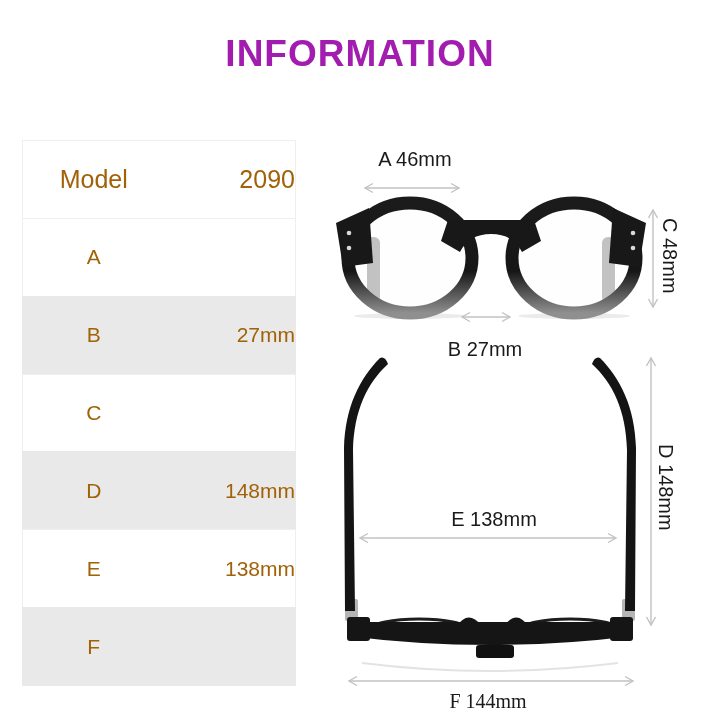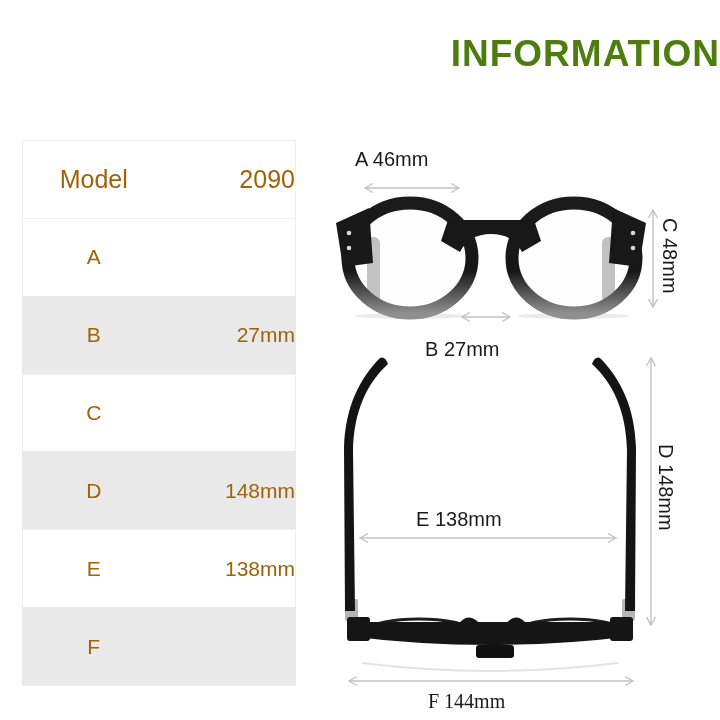--- a/index.html
+++ b/index.html
@@ -6,23 +6,23 @@
   html,body { width:720px; height:720px; }
   body {
     position:relative;
     width:720px; height:720px;
     background:#ffffff;
     font-family:"Liberation Sans", sans-serif;
     overflow:hidden;
   }
   .page-title {
     position:absolute; top:33px; left:0; width:720px;
-    text-align:right;
+    text-align:center;
     font-size:37px; font-weight:800; letter-spacing:1px;
-    color:#4d7c0f;
+    color:#a21caf;
   }
   
   .spec-table {
     position:absolute; left:22px; top:140px;
     width:274px; height:546px;
     display:flex; flex-direction:column;
   }
   .spec-row {
     flex:1; display:flex; align-items:center;
     color:#a16207; font-size:21px;
@@ -31,21 +31,21 @@
     border-bottom:none;
   }
   .spec-row:last-child { border-bottom:1px solid #efefef; }
   .spec-row.alt { background:#e9e9e9; border-color:#e9e9e9; }
   .spec-row.lg { font-size:25px; }
   .spec-label { width:52%; text-align:center; }
   .spec-value { width:48%; text-align:right; }
   
   .dim-label {
     position:absolute; color:#1a1a1a; font-size:20px;
-    white-space:nowrap;
+    text-align:center; white-space:nowrap;
   }
   .dim-label.vert {
     writing-mode:vertical-rl;
     display:flex; align-items:center; justify-content:center;
   }
   .arrow { position:absolute; }
   svg { display:block; }
 </style>
 </head>
 <body>
@@ -146,21 +146,21 @@
 
   <path d="M7,267 L293,267 L293,281 Q150,299 7,281 Z" fill="#151515"></path>
   <rect x="7" y="262" width="23" height="24" rx="3" fill="#151515"></rect>
   <rect x="270" y="262" width="23" height="24" rx="3" fill="#151515"></rect>
 
   <rect x="136" y="290" width="38" height="13" rx="3" fill="#111111"></rect>
 
   <path d="M22,308 Q150,324 278,308" fill="none" stroke="#e3e3e3" stroke-width="2"></path>
 </svg>
 
-<div class="dim-label" style="left:416px;top:508px;width:120px;">E 138mm</div>
+<div class="dim-label" style="left:434px;top:508px;width:120px;">E 138mm</div>
 <svg class="arrow" style="left:358px;top:532px;" width="260" height="12" viewBox="0 0 260 12">
   <line x1="2" y1="6" x2="258" y2="6" stroke="#c2c2c2" stroke-width="1.4"></line>
   <polyline points="10,1.5 2,6 10,10.5" fill="none" stroke="#c2c2c2" stroke-width="1.4"></polyline>
   <polyline points="250,1.5 258,6 250,10.5" fill="none" stroke="#c2c2c2" stroke-width="1.4"></polyline>
 </svg>
 
 <svg class="arrow" style="left:645px;top:356px;" width="12" height="271" viewBox="0 0 12 271">
   <line x1="6" y1="2" x2="6" y2="269" stroke="#c2c2c2" stroke-width="1.4"></line>
   <polyline points="1.5,10 6,2 10.5,10" fill="none" stroke="#c2c2c2" stroke-width="1.4"></polyline>
   <polyline points="1.5,261 6,269 10.5,261" fill="none" stroke="#c2c2c2" stroke-width="1.4"></polyline>

